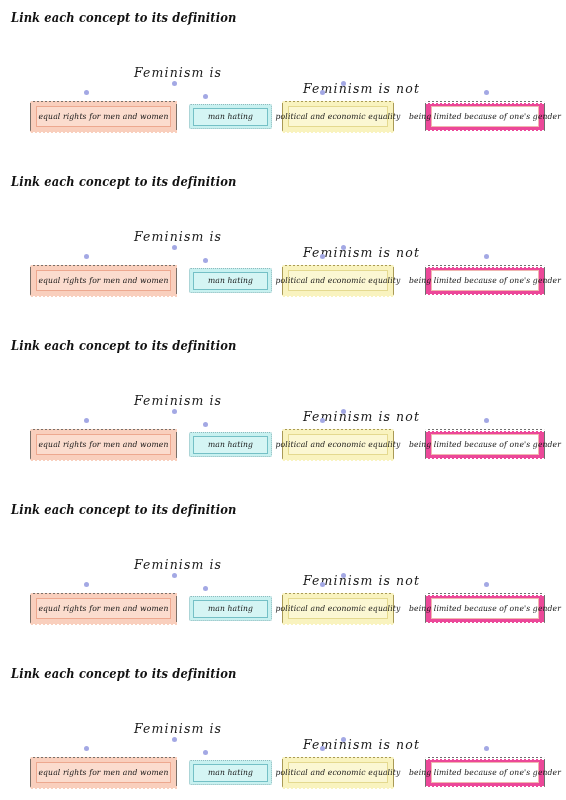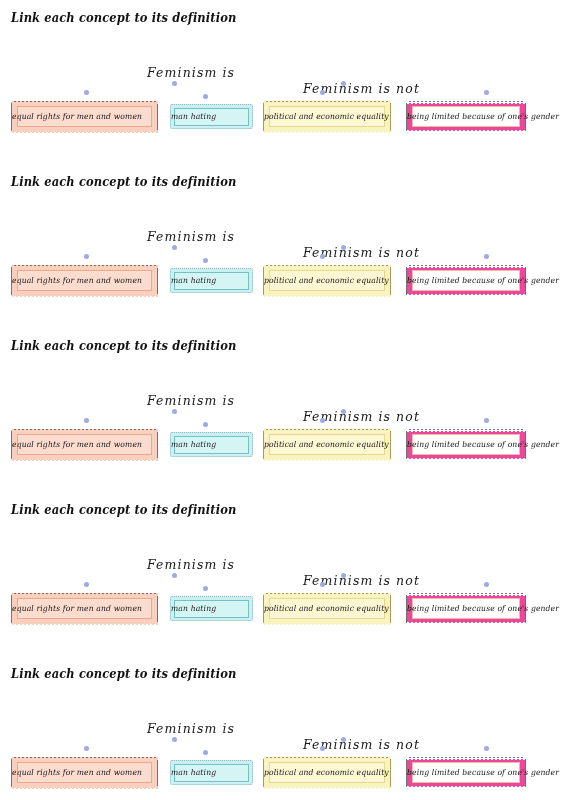--- a/index.html
+++ b/index.html
@@ -54,21 +54,20 @@
     font-size: 12.5px;
     font-weight: 400;
     letter-spacing: 1.1px;
     color: #1a1a1a;
     white-space: nowrap;
     transform: scaleY(1.05);
   }
   .col-head.is {
     left: 134px;
     top: 55px;
-    margin-left: 13px;
   }
   .col-head.isnot {
     left: 303px;
     top: 71px;
   }
 
   
   .dot {
     position: absolute;
     width: 5px;
@@ -78,20 +77,22 @@
   }
 
   
   .box {
     position: absolute;
     top: 91px;
     height: 31px;
     box-sizing: border-box;
     display: flex;
     align-items: center;
+    justify-content: center;
+    margin-left: 19px;
   }
   .box .inner {
     position: absolute;
     left: 5px;
     right: 5px;
     top: 4px;
     bottom: 4px;
     box-sizing: border-box;
     border: 1px solid;
   }
@@ -147,21 +148,21 @@
   }
   .box-2 .inner {
     left: 3px; right: 3px; top: 2.5px; bottom: 2.5px;
     border-color: #74c0c6;
     background: #d5f5f4;
   }
 
   
   .box-3 {
     left: 263px;
-    width: 128px;
+    width: 112px;
     background: #f9f3bf;
     border: 1.3px solid #a99a55;
     border-radius: 2px;
   }
   .box-3 .inner { border-color: #e4d98f; background: #fbf7d3; }
 
   
   .box-4 {
     left: 406px;
     width: 120px;

